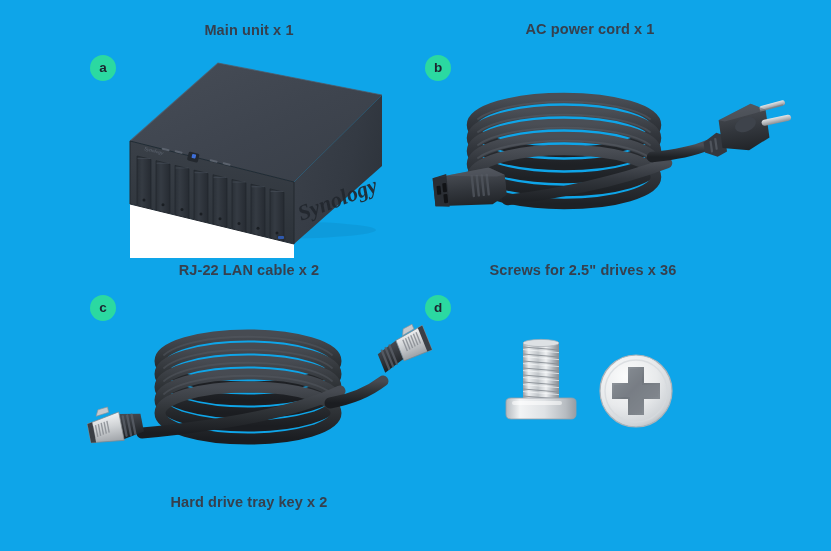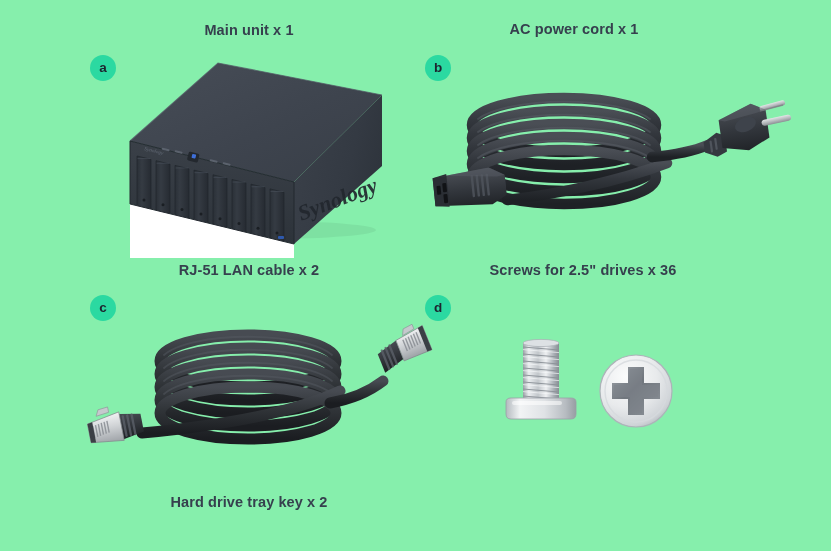--- a/index.html
+++ b/index.html
@@ -13,21 +13,21 @@
     height: 551px;
     position: relative;
     overflow: hidden;
     font-family: "Liberation Sans", sans-serif;
     -webkit-font-smoothing: antialiased;
   }
 
   .page {
     position: absolute;
     inset: 0;
-    background: #86efac;
+    background: #0ea5e9;
   }
 
   
   .caption {
     position: absolute;
     font-size: 14.5px;
     font-weight: 600;
     letter-spacing: 0.1px;
     color: #36404e;
     white-space: nowrap;
@@ -69,23 +69,23 @@
 
   svg { display: block; overflow: visible; }
 </style>
 </head>
 <body>
 
 <div class="page">
 
   <div class="caption" style="left:249px; top:22px;">Main unit x 1</div>
 
-  <div class="caption" style="left:574px; top:21px;">AC power cord x 1</div>
-
-  <div class="caption" style="left:249px; top:262px;">RJ-51 LAN cable x 2</div>
+  <div class="caption" style="left:590px; top:21px;">AC power cord x 1</div>
+
+  <div class="caption" style="left:249px; top:262px;">RJ-22 LAN cable x 2</div>
 
   <div class="caption" style="left:583px; top:262px;">Screws for 2.5" drives x 36</div>
 
   <div class="caption" style="left:249px; top:494px;">Hard drive tray key x 2</div>
 
   <div class="badge" style="left:90px; top:55px;">a</div>
 
   <div class="badge" style="left:425px; top:55px;">b</div>
 
   <div class="badge" style="left:90px; top:295px;">c</div>

